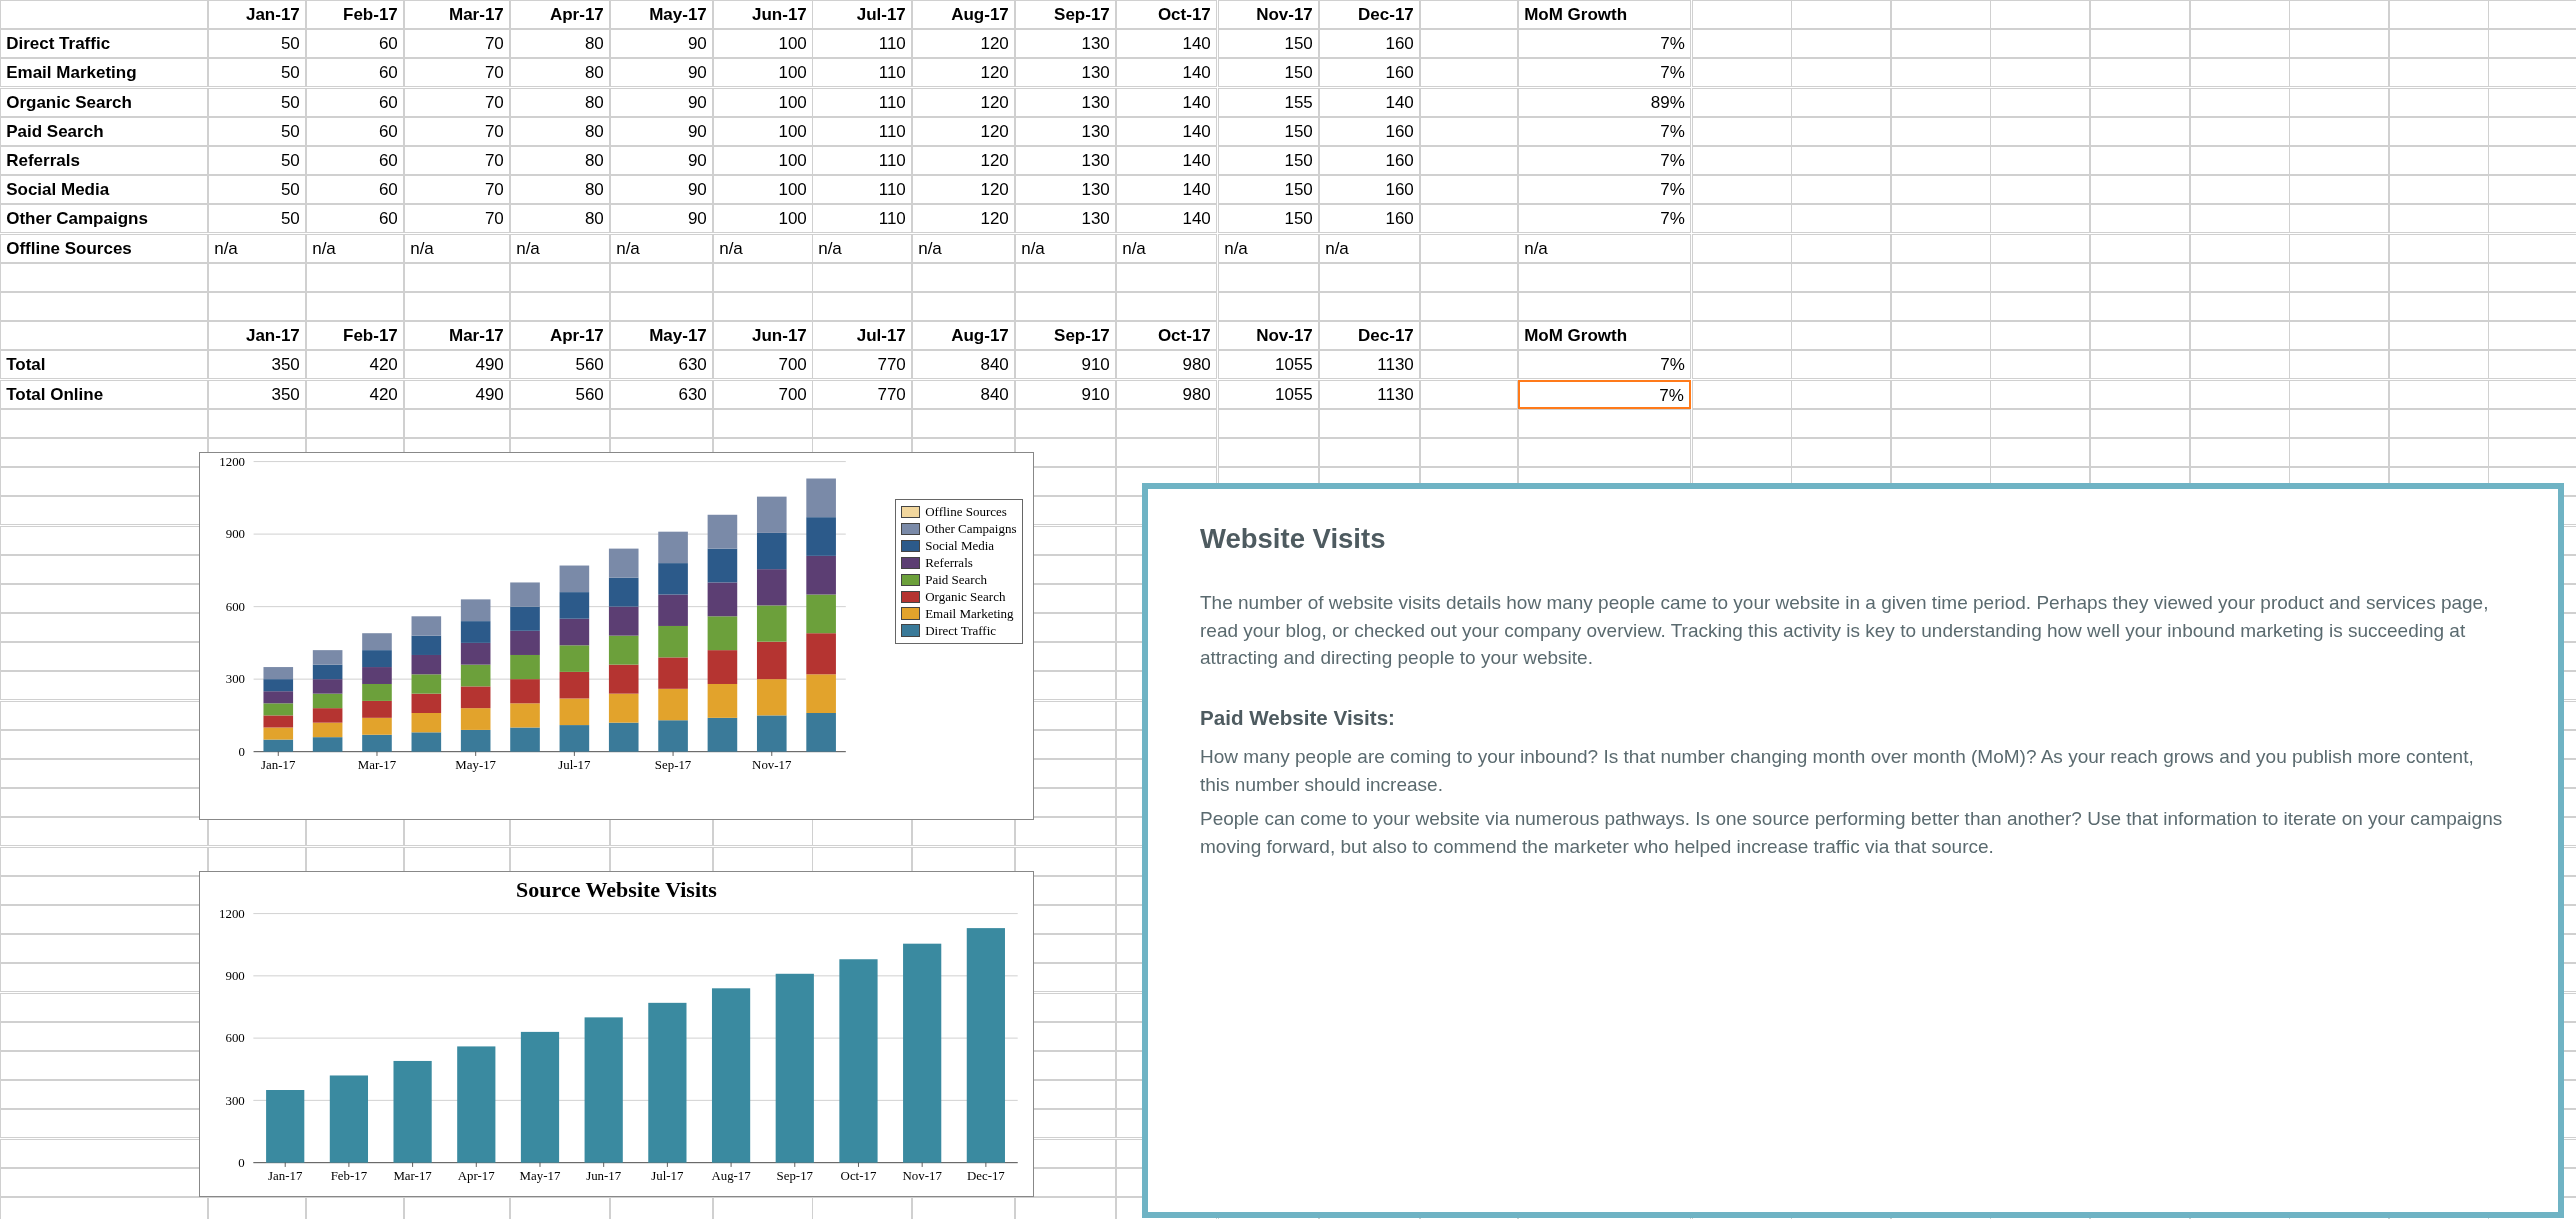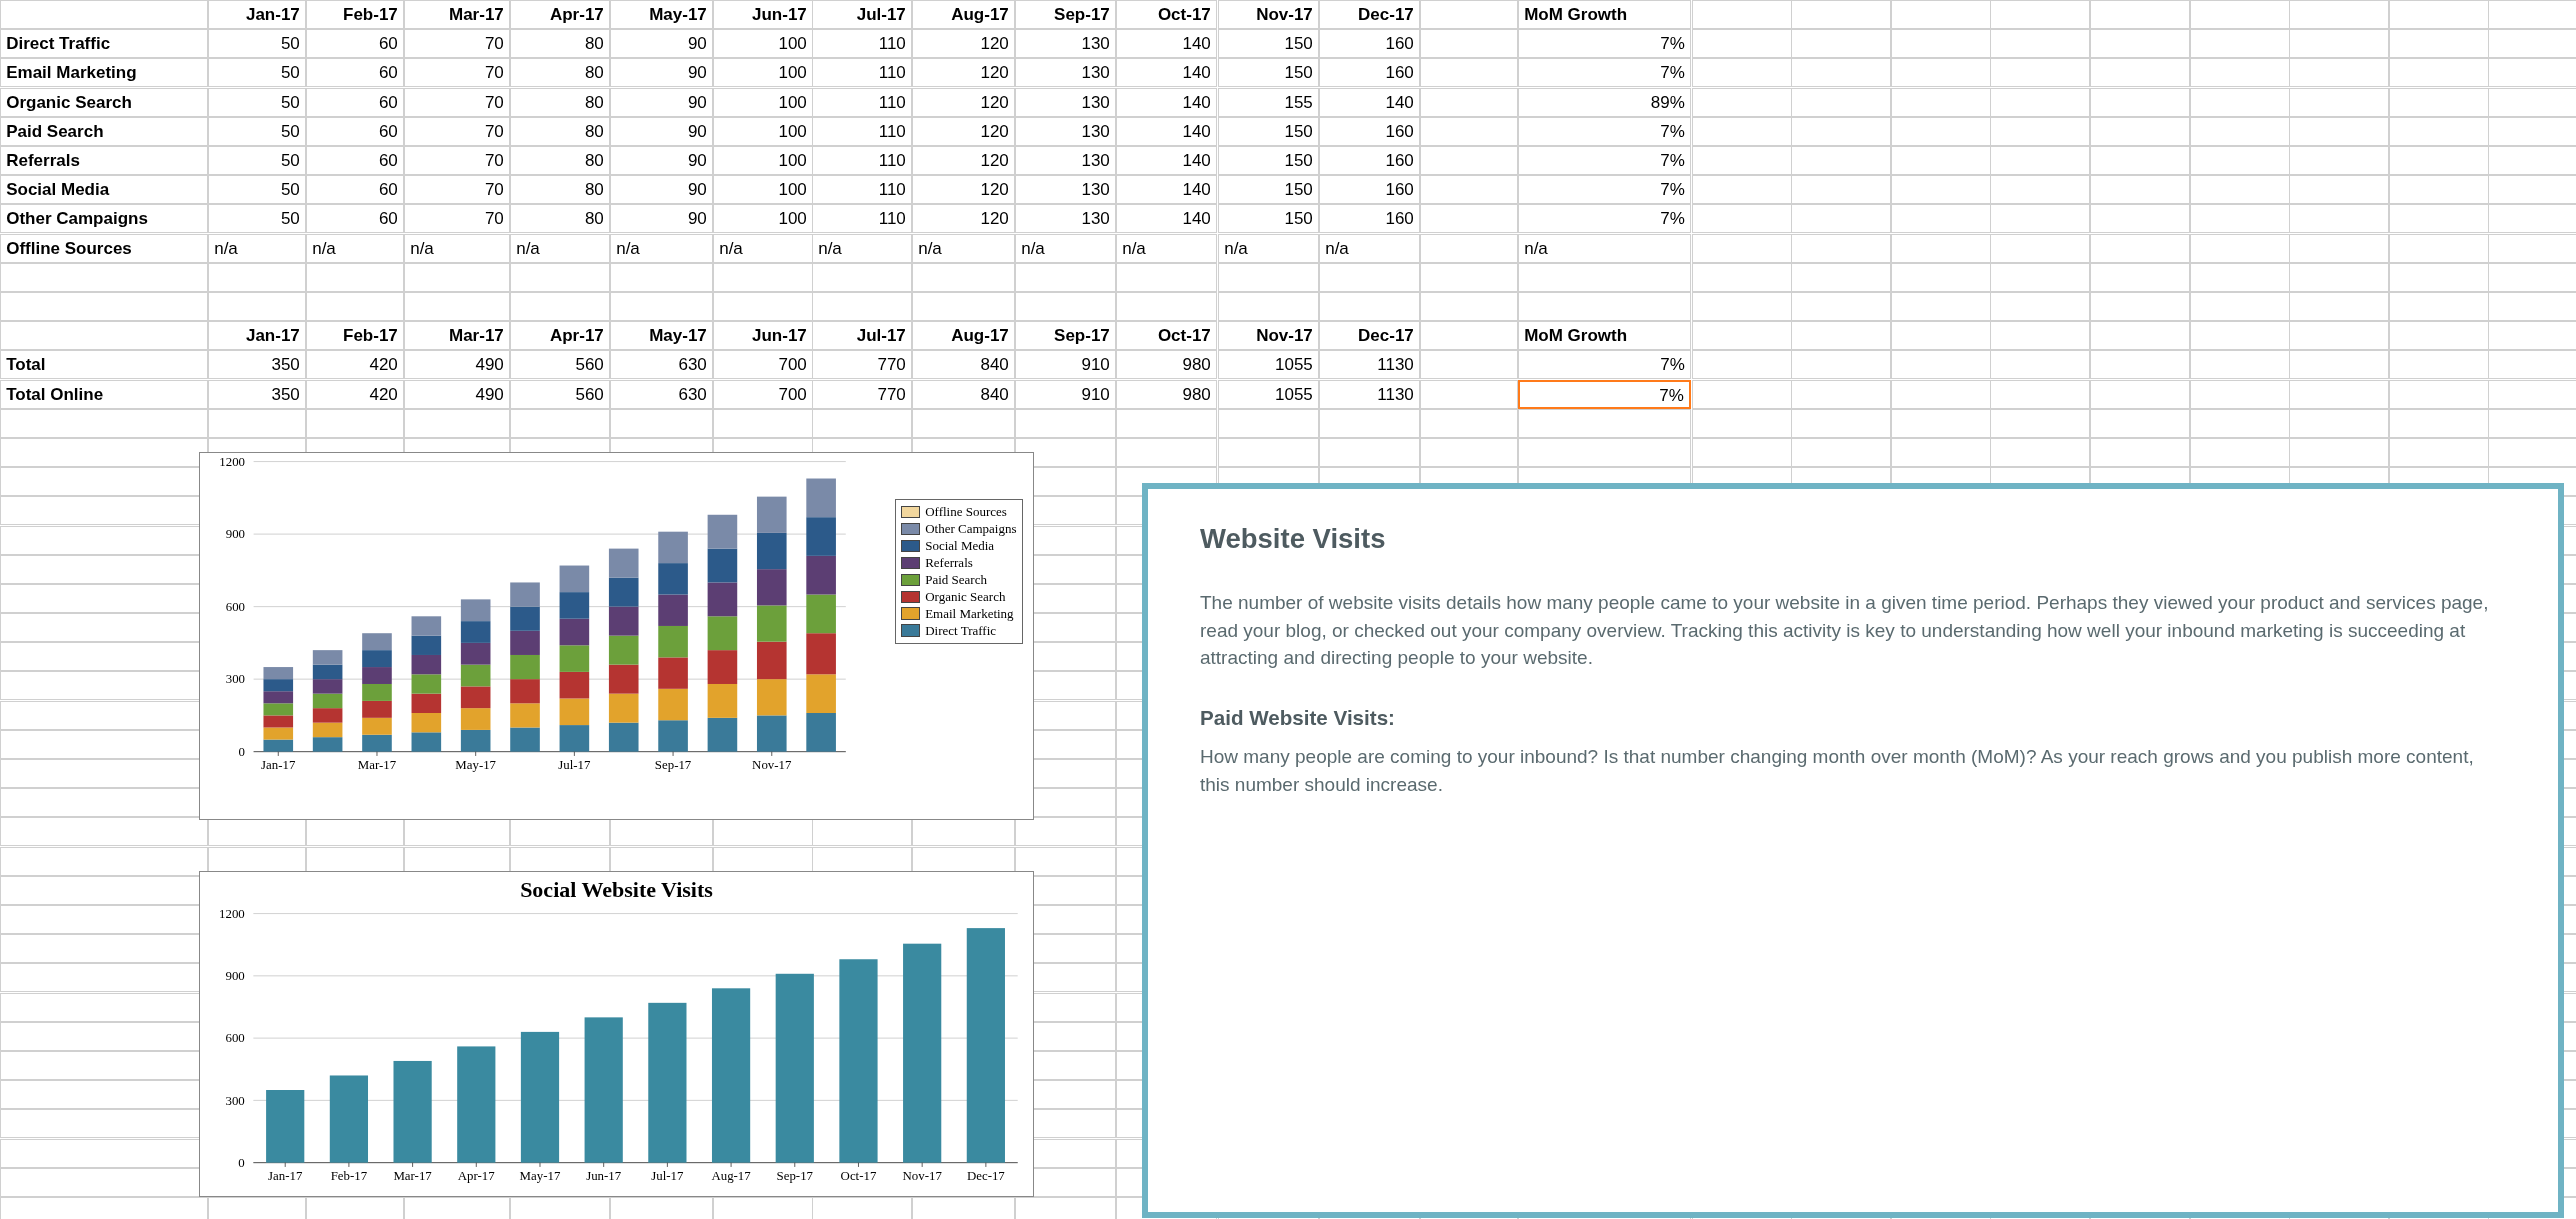--- a/index.html
+++ b/index.html
@@ -1217,21 +1217,21 @@
           <div class="legend-sw" style="background: rgb(226, 163, 44);"></div>
           <span>Email Marketing</span>
         </div>
         <div class="legend-item">
           <div class="legend-sw" style="background: rgb(58, 122, 153);"></div>
           <span>Direct Traffic</span>
         </div>
       </div>
     </div>
     <div class="chart-box" style="left: 199px; top: 871px; width: 835px; height: 326px;">
-      <div class="chart-title">Social Website Visits</div>
+      <div class="chart-title">Source Website Visits</div>
       <svg width="835" height="292" viewBox="0 0 972 340">
         <g transform="translate(62,10)">
           <line x1="0" x2="890" y1="290" y2="290" stroke="#c9c9c9" stroke-width="1"></line>
           <text x="-10" y="295" text-anchor="end" class="tick-text">0</text>
           <line x1="0" x2="890" y1="217.5" y2="217.5" stroke="#c9c9c9" stroke-width="1"></line>
           <text x="-10" y="222.5" text-anchor="end" class="tick-text">300</text>
           <line x1="0" x2="890" y1="145" y2="145" stroke="#c9c9c9" stroke-width="1"></line>
           <text x="-10" y="150" text-anchor="end" class="tick-text">600</text>
           <line x1="0" x2="890" y1="72.5" y2="72.5" stroke="#c9c9c9" stroke-width="1"></line>
           <text x="-10" y="77.5" text-anchor="end" class="tick-text">900</text>
@@ -1275,15 +1275,16 @@
           <line x1="852.9166666666667" x2="852.9166666666667" y1="290" y2="295" stroke="#444"></line>
           <text x="852.9166666666667" y="310" text-anchor="middle" class="tick-text">Dec-17</text>
         </g>
       </svg>
     </div>
     <div class="info-panel" style="left: 1142px; top: 483px; width: 1422px; height: 735px;">
       <div class="info-title">Website Visits</div>
       <p class="info-p">The number of website visits details how many people came to your website in a given time period. Perhaps they viewed your product and services page, read your blog, or checked out your company overview. Tracking this activity is key to understanding how well your inbound marketing is succeeding at attracting and directing people to your website.</p>
       <div class="info-sub">Paid Website Visits:</div>
       <p class="info-p">How many people are coming to your inbound? Is that number changing month over month (MoM)? As your reach grows and you publish more content, this number should increase.</p>
+      <p class="info-p">People can come to your website via numerous pathways. Is one source performing better than another? Use that information to iterate on your campaigns moving forward, but also to commend the marketer who helped increase traffic via that source.</p>
     </div>
   </div>
 
 
 </body></html>

